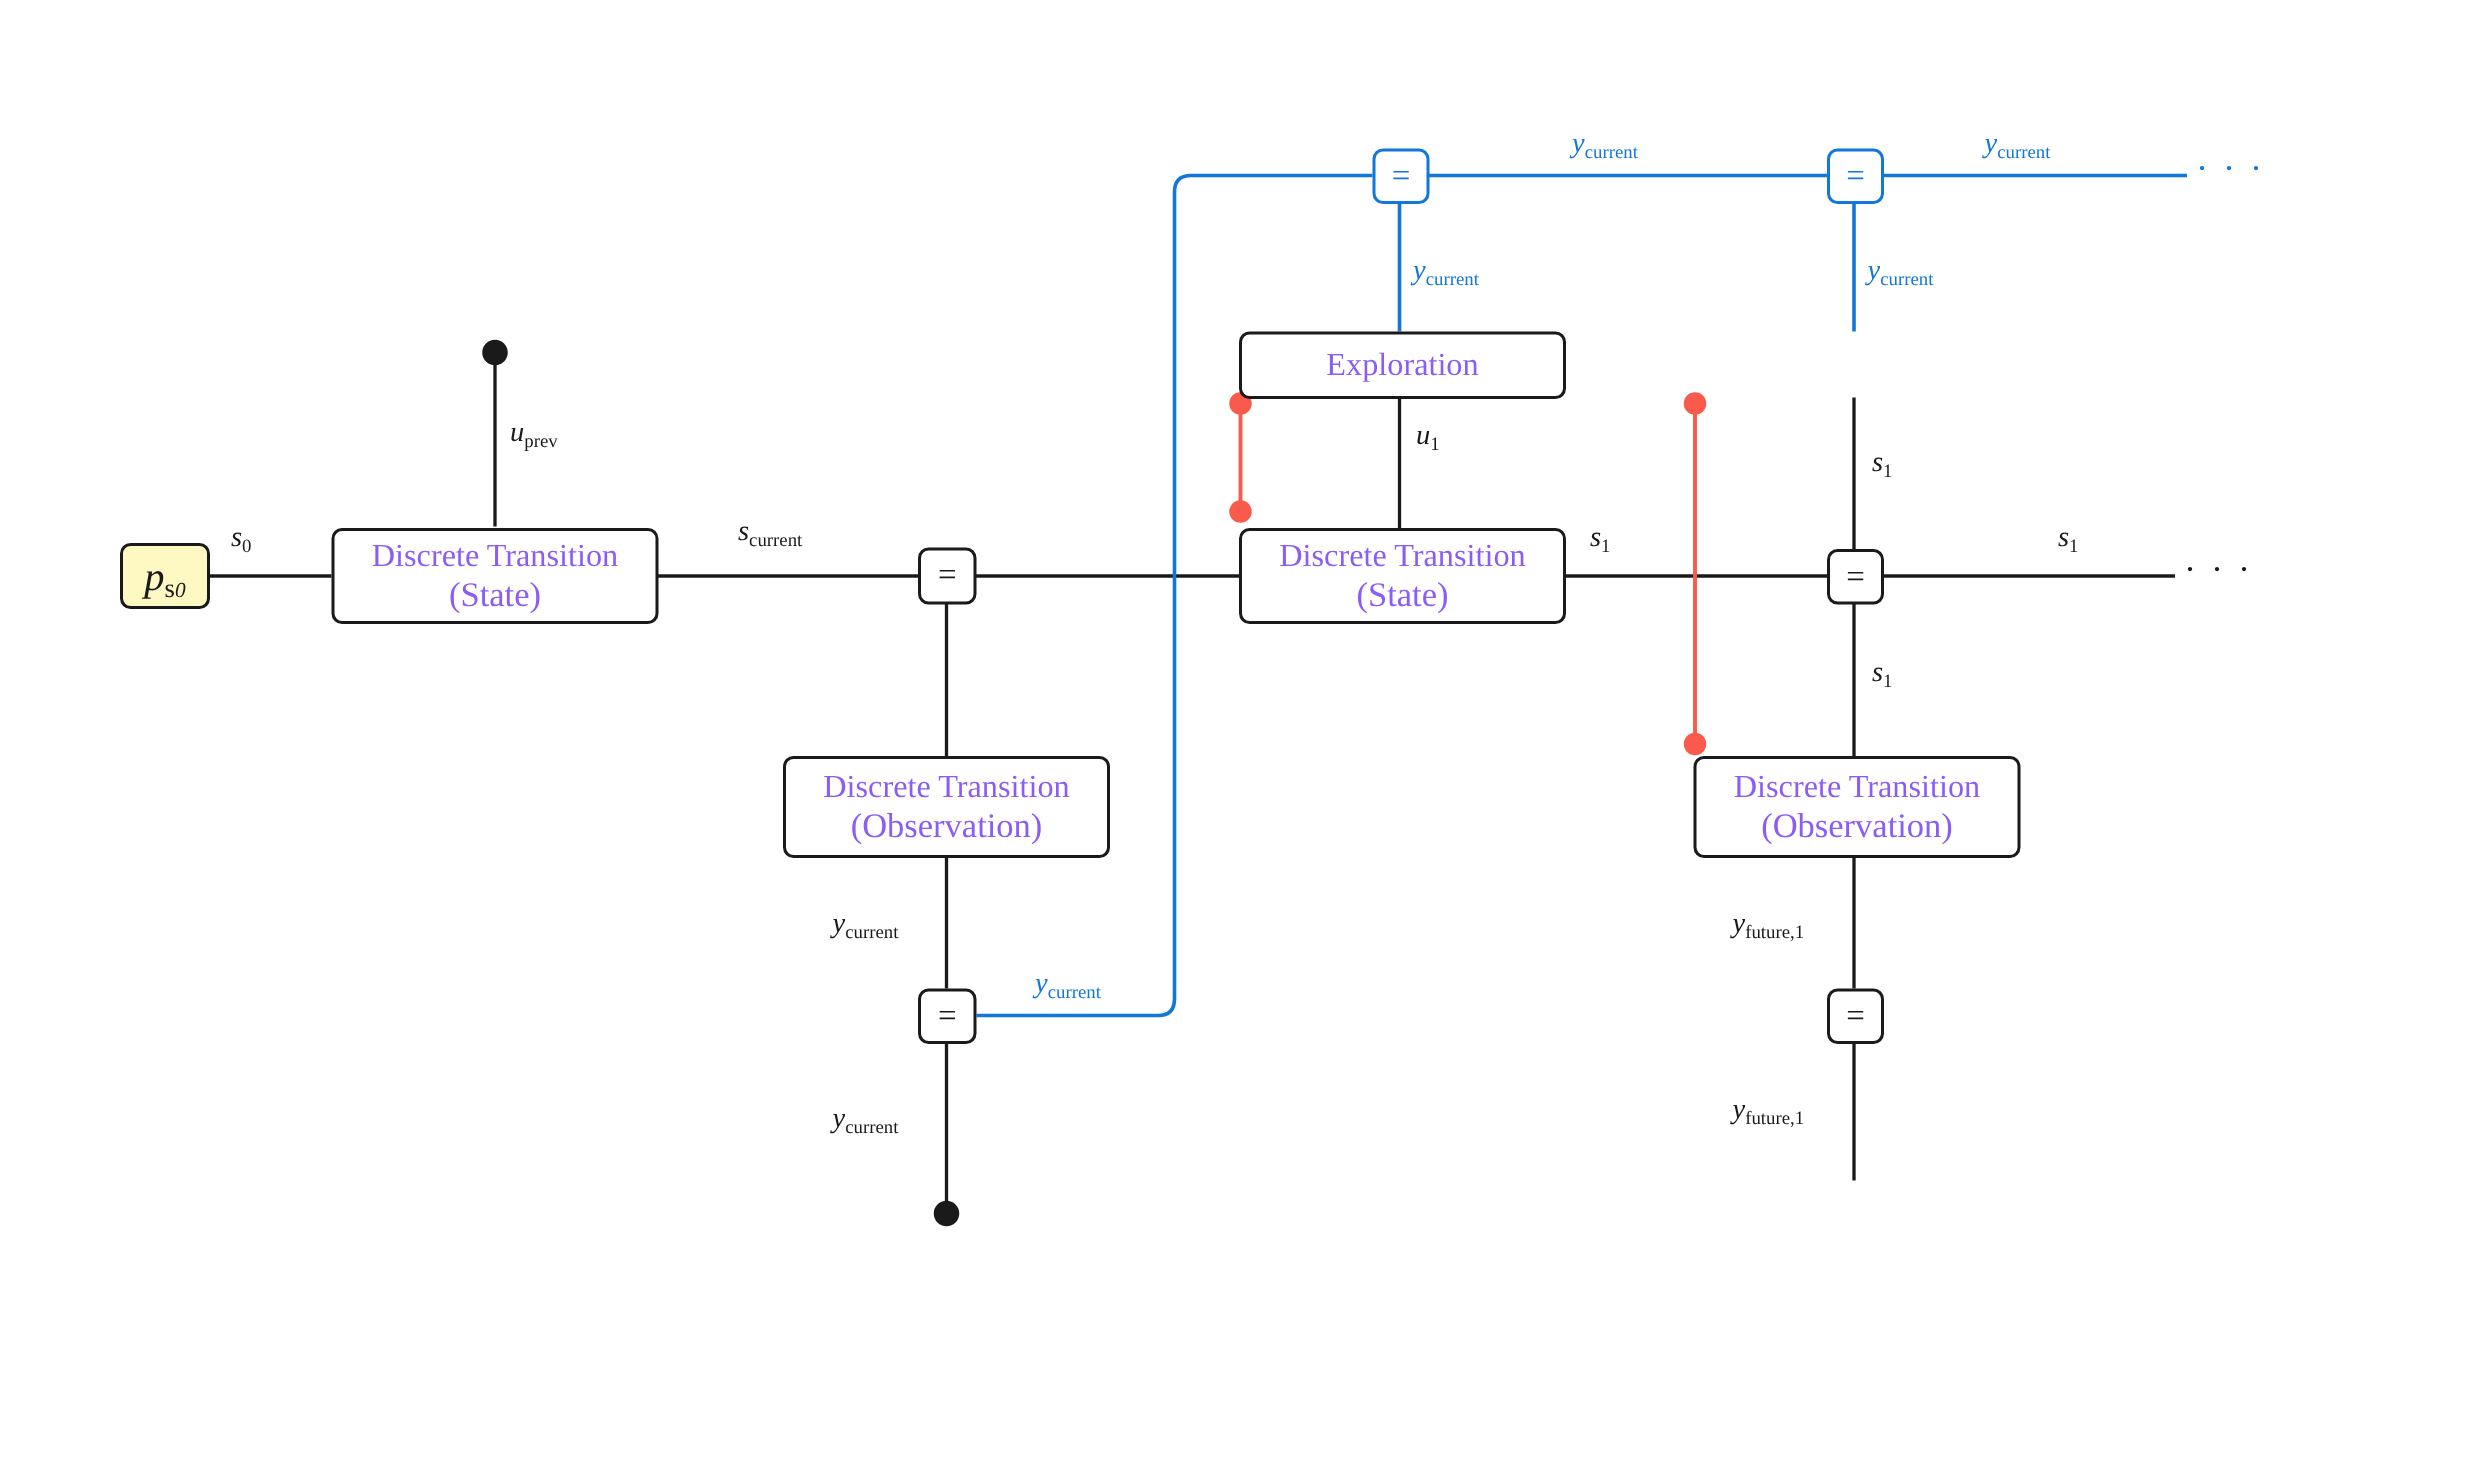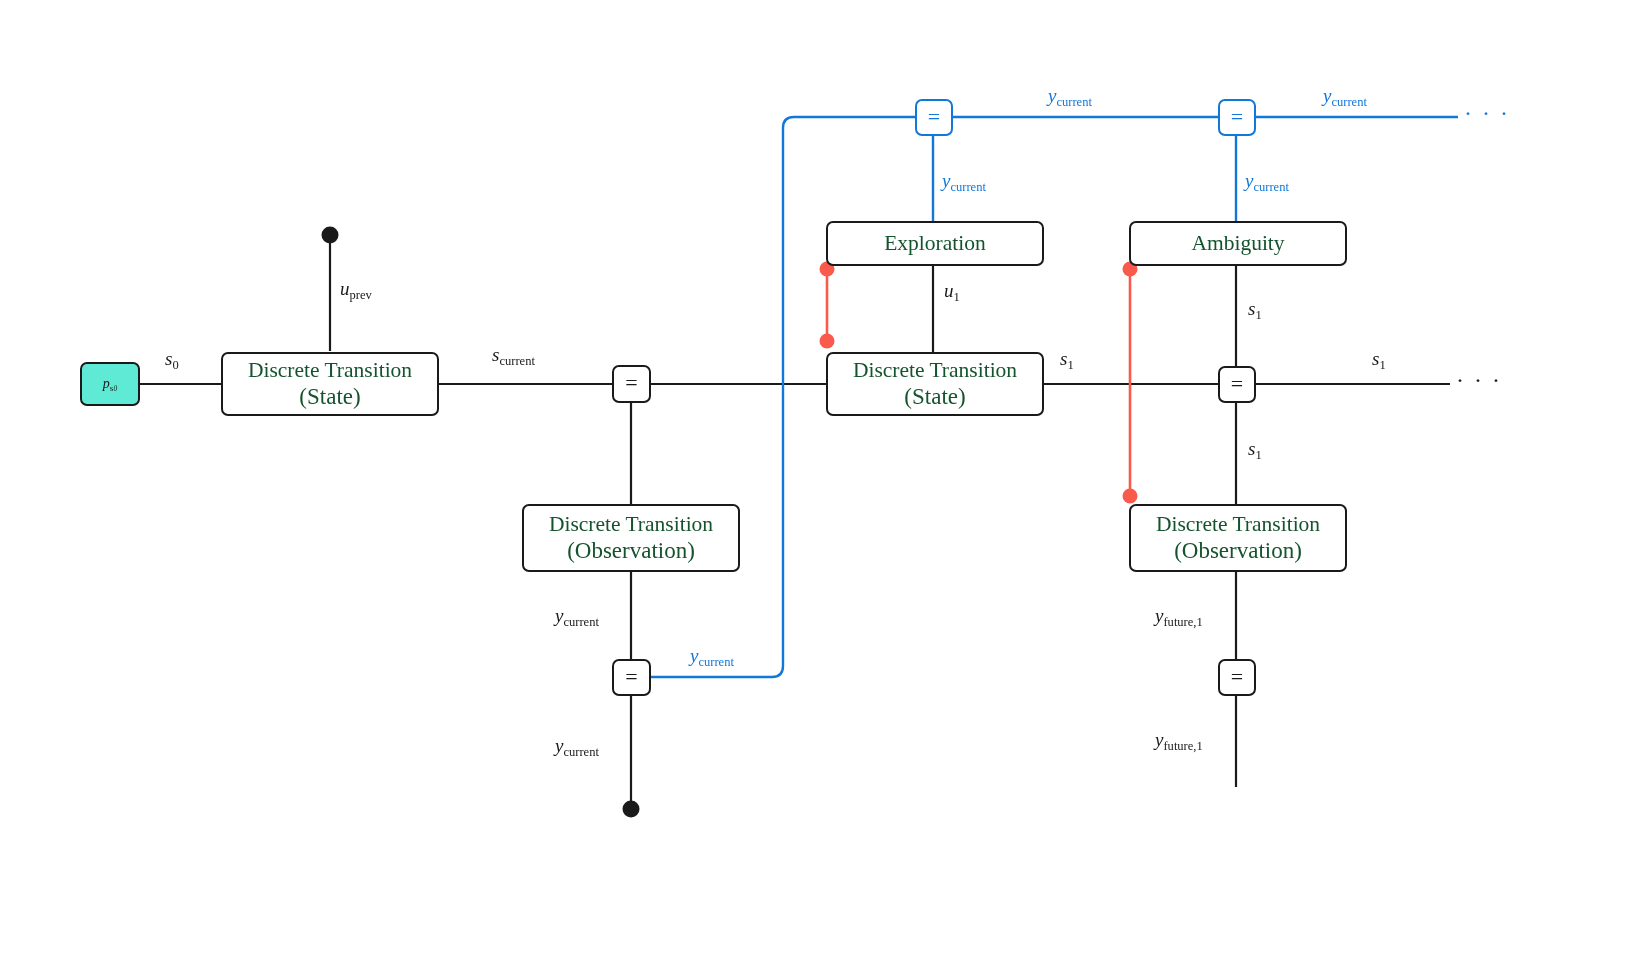--- a/index.html
+++ b/index.html
@@ -26,21 +26,21 @@
     box-sizing: border-box;
     border: 2.2px solid #1a1a1a;
     border-radius: 7px;
     background: #ffffff;
     display: flex;
     flex-direction: column;
     align-items: center;
     justify-content: center;
     font-family: "Liberation Serif", "DejaVu Serif", serif;
     font-size: 21.5px;
-    color: #14532d;
+    color: #8b5cf6;
     line-height: 1.18;
     text-align: center;
     white-space: nowrap;
   }
   .node-box .ln2 { font-size: 23px; }
   .eq-box {
     position: absolute;
     box-sizing: border-box;
     border: 2.0px solid #1a1a1a;
     border-radius: 7px;
@@ -55,26 +55,26 @@
   }
   .eq-box.blue {
     border-color: #1177d8;
     color: #1177d8;
   }
   .prior-box {
     position: absolute;
     box-sizing: border-box;
     border: 2.2px solid #1a1a1a;
     border-radius: 7px;
-    background: #5eead4;
+    background: #fef9c3;
     display: flex;
     align-items: center;
     justify-content: center;
     font-family: "Liberation Serif", "DejaVu Serif", serif;
-    font-size: 14px;
+    font-size: 27px;
     font-style: italic;
     color: #1a1a1a;
   }
   .lbl {
     position: absolute;
     font-family: "Liberation Serif", "DejaVu Serif", serif;
     font-size: 19px;
     color: #1a1a1a;
     white-space: nowrap;
     font-style: italic;
@@ -192,44 +192,41 @@
   </div>
 
   <div class="eq-box blue" style="left:1218px; top:99px; width:38px; height:37px;">
     <span>=</span>
   </div>
 
   <div class="node-box" style="left:826px; top:221px; width:218px; height:45px;">
     <span>Exploration</span>
   </div>
 
-  <div class="node-box" style="left:1129px; top:221px; width:218px; height:45px;">
-    <span>Ambiguity</span>
-  </div>
 
   <div class="node-box" style="left:826px; top:352px; width:218px; height:64px;">
     <span>Discrete Transition</span>
     <span class="ln2">(State)</span>
   </div>
 
   <div class="eq-box" style="left:1218px; top:366px; width:38px; height:37px;">
     <span>=</span>
   </div>
 
   <div class="node-box" style="left:1129px; top:504px; width:218px; height:68px;">
     <span>Discrete Transition</span>
     <span class="ln2">(Observation)</span>
   </div>
 
   <div class="eq-box" style="left:1218px; top:659px; width:38px; height:37px;">
     <span>=</span>
   </div>
 
 
-  <div class="lbl" style="left:165px; top:348px;"><i>s</i><sub>0</sub></div>
+  <div class="lbl" style="left:154px; top:348px;"><i>s</i><sub>0</sub></div>
 
   <div class="lbl" style="left:340px; top:278px;"><i>u</i><sub>prev</sub></div>
 
   <div class="lbl" style="left:492px; top:344px;"><i>s</i><sub>current</sub></div>
 
   <div class="lbl" style="left:555px; top:605px;"><i>y</i><sub>current</sub></div>
 
   <div class="lbl blue" style="left:690px; top:645px;"><i>y</i><sub>current</sub></div>
 
   <div class="lbl" style="left:555px; top:735px;"><i>y</i><sub>current</sub></div>

